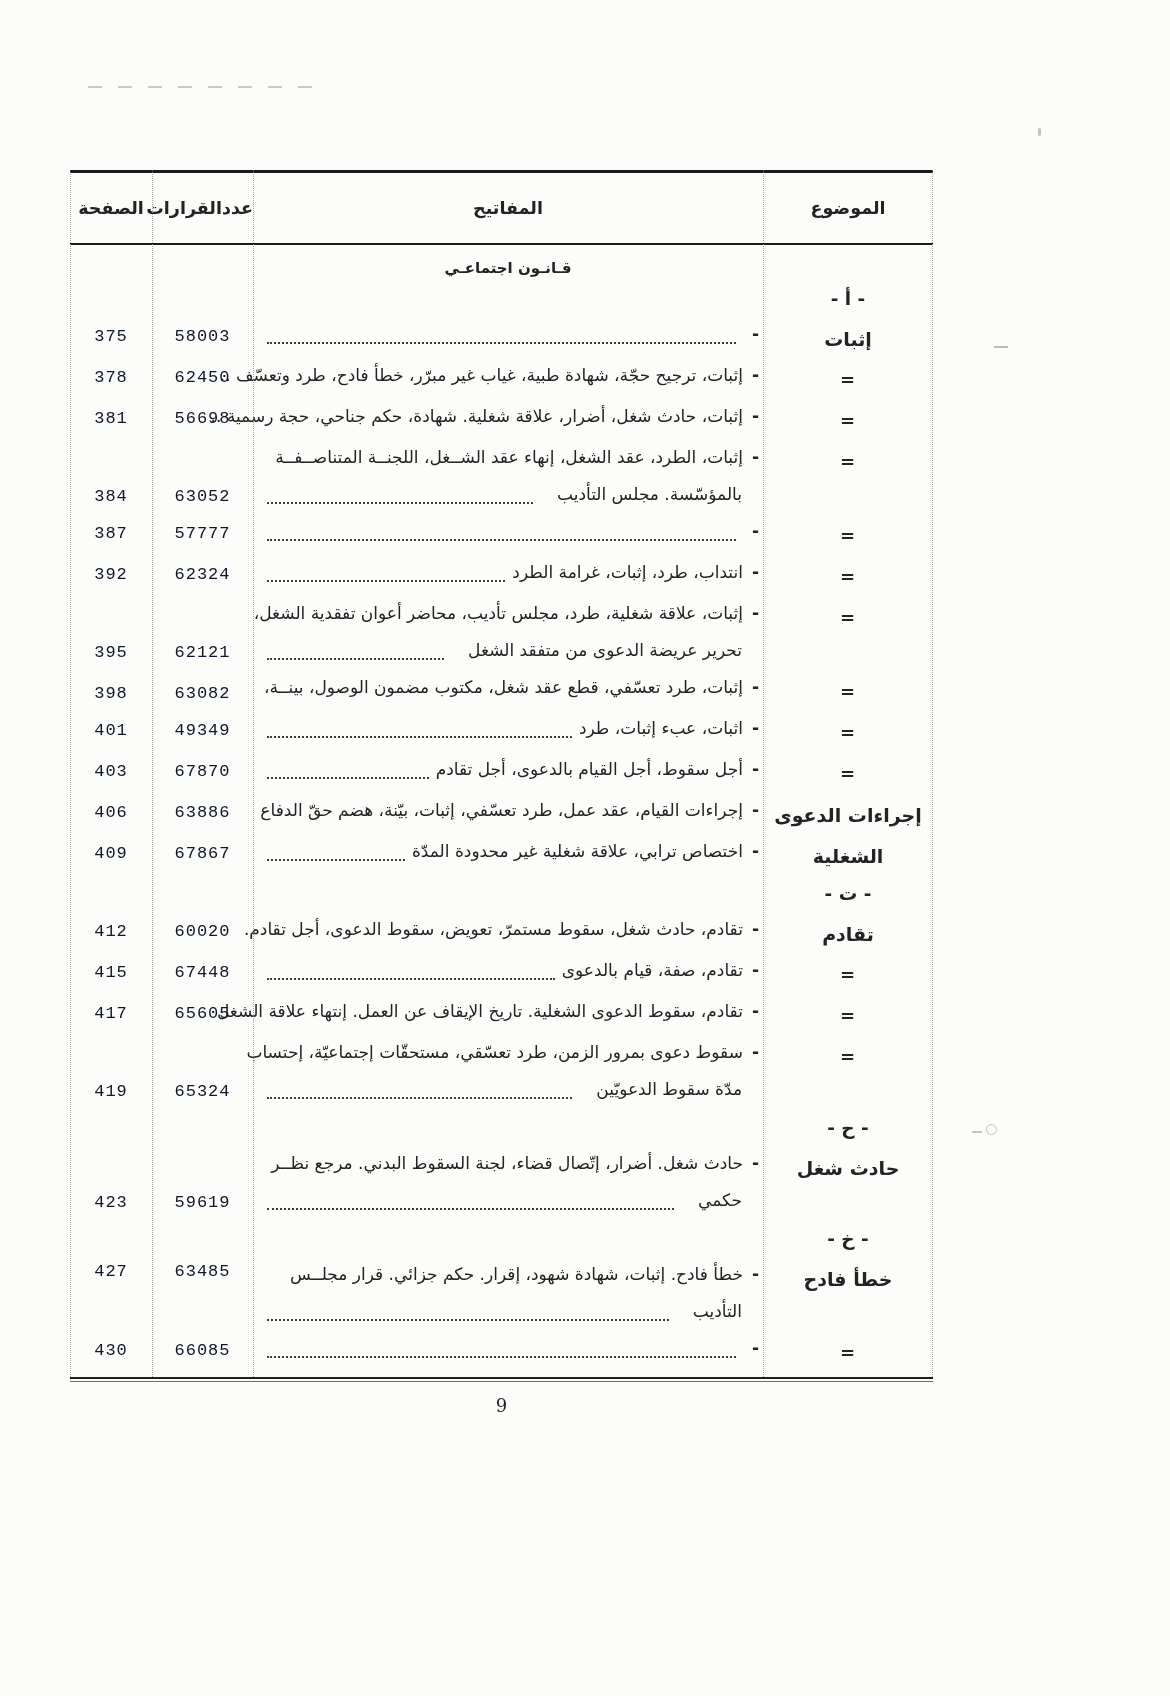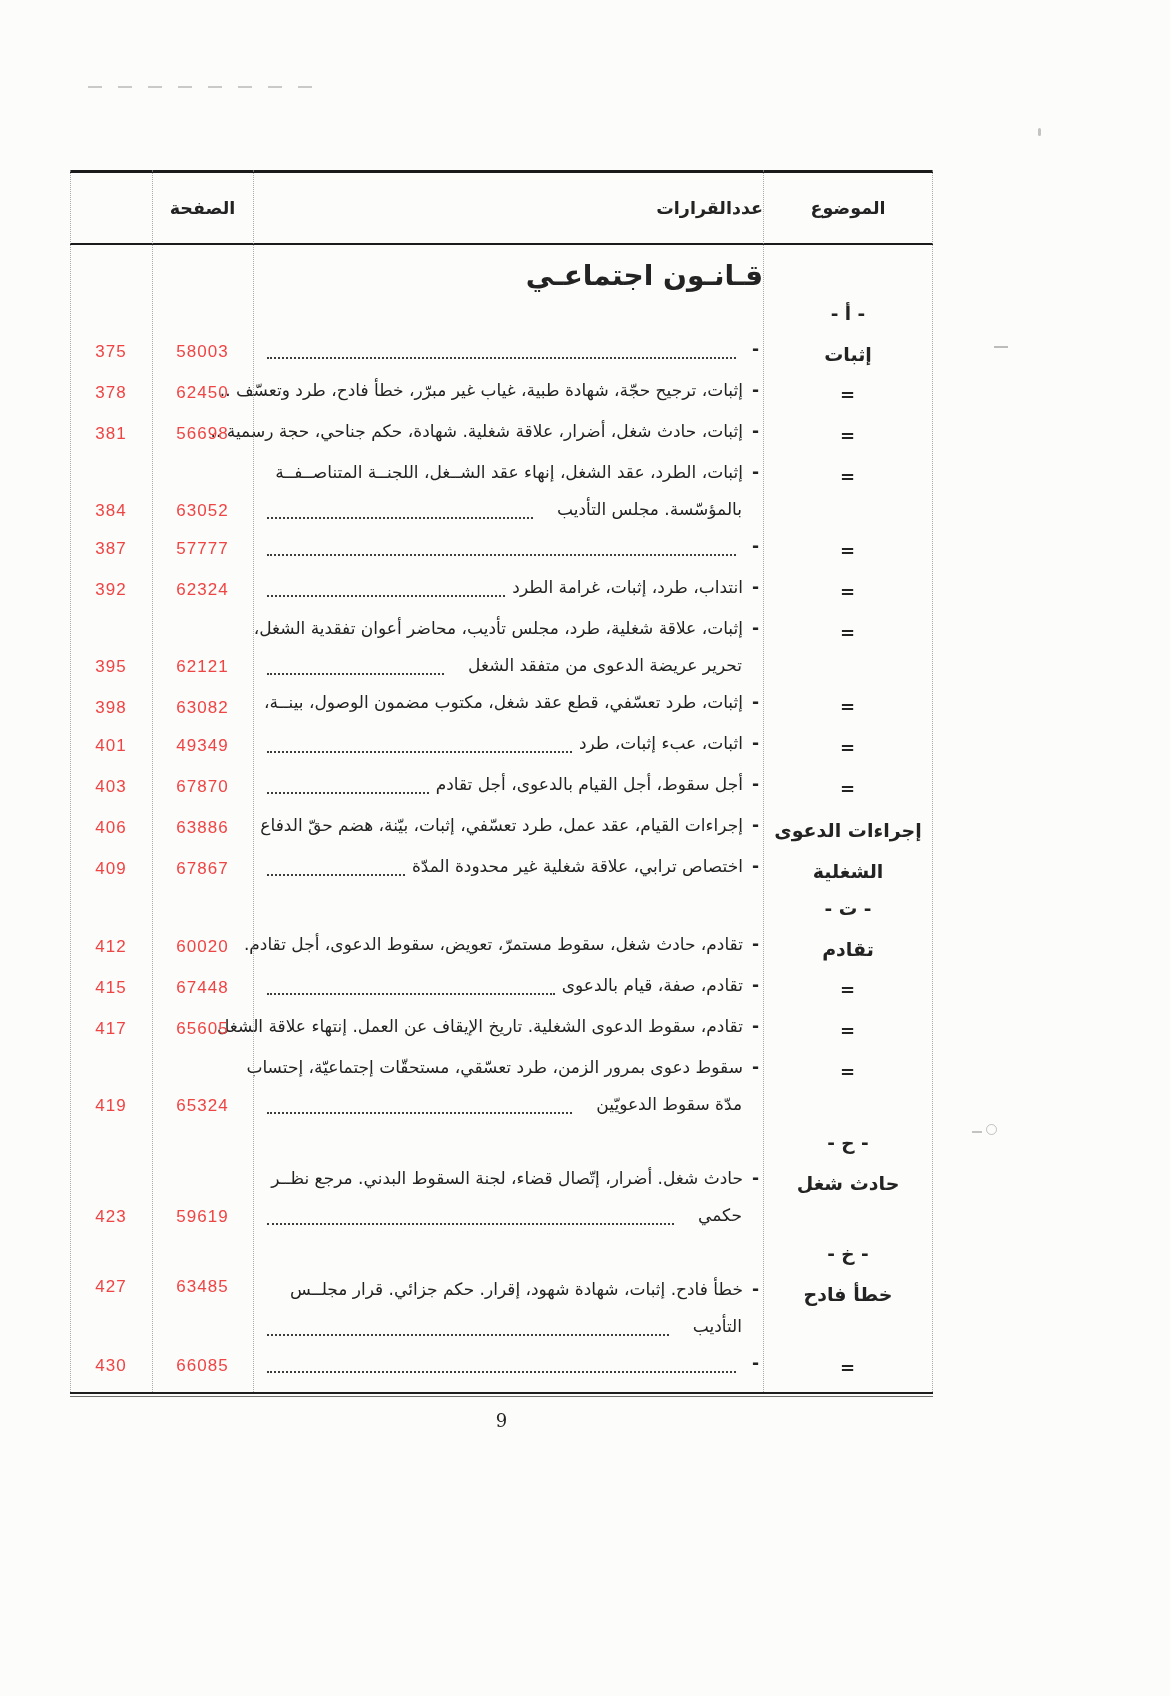--- a/index.html
+++ b/index.html
@@ -32,39 +32,39 @@
     font-weight:bold; font-size:17.5px;
   }
   .th { text-align:center; }
   .th-decisions { display:flex; line-height:1.5; }
 
   .tbody { padding-bottom:6px; }
   .row { display:grid; direction:rtl; grid-template-columns:170px 510px 101px 82px; }
   .cell { min-width:0; }
 
   .title-row { padding:14px 0 2px; }
-  .sec-title { font-weight:bold; font-size:28px; }
+  .sec-title { text-align:center; font-weight:bold; font-size:15px; }
 
   .letter-row { padding:9px 0 7px; }
   .letter { text-align:center; font-weight:bold; font-size:18.5px; letter-spacing:1px; }
 
   .cell-subject { text-align:center; font-weight:bold; font-size:19px;
     align-self:start; padding-top:5px; line-height:36px; }
   .cell-subject.ditto { font-size:18px; letter-spacing:1px; }
 
   .cell-keys { padding:0 4px 0 10px; font-size:17px; }
   .kline { display:flex; direction:rtl; align-items:flex-end; line-height:37px; }
   .kline .ktext { white-space:nowrap; }
   .kline.cont { padding-right:17px;gap:17px; }
   .bullet { margin-left:9px; font-weight:bold; }
   .leader { flex:1 1 12px; border-bottom:2.6px dotted #3c3c3c;
     margin:0 7px 9px 4px; min-width:10px; }
 
-  .cell-num { font-family:Liberation Sans, sans-serif; font-size:17px; letter-spacing:1px;
-    direction:ltr; display:flex; justify-content:center; color:#ef4444; }
+  .cell-num { font-family:Liberation Mono, monospace; font-size:17px; letter-spacing:1px;
+    direction:ltr; display:flex; justify-content:center; color:#0f172a; }
   .va-center { align-items:center; }
   .va-bottom { align-items:flex-end; padding-bottom:7px; }
   .va-top    { align-items:flex-start; padding-top:6px; }
 
   .bottom-rule  { border-top:2.5px solid #1e1e1e; }
   .bottom-rule2 { height:0; border-top:1px solid #4a4a4a; margin-top:2px; opacity:.8; }
 
   .footer { text-align:center; padding-top:13px;
     font-family:"DejaVu Serif", serif; font-size:18px; }
 </style>
@@ -82,20 +82,21 @@
   <div class="doc-table">
     <div class="grid-area">
       <div class="vline vl0"></div>
       <div class="vline vl1"></div>
       <div class="vline vl2"></div>
       <div class="vline vl3"></div>
       <div class="vline vl4"></div>
 
       <div class="thead">
         <div class="th">الموضوع</div>
+        <div class="th">المفاتيح</div>
         <div class="th th-decisions">
           <span>عدد</span>
           <span>القرارات</span>
         </div>
         <div class="th">الصفحة</div>
       </div>
 
       <div class="tbody" id="tbody">
         <div class="row title-row">
           <div class="cell"></div>

